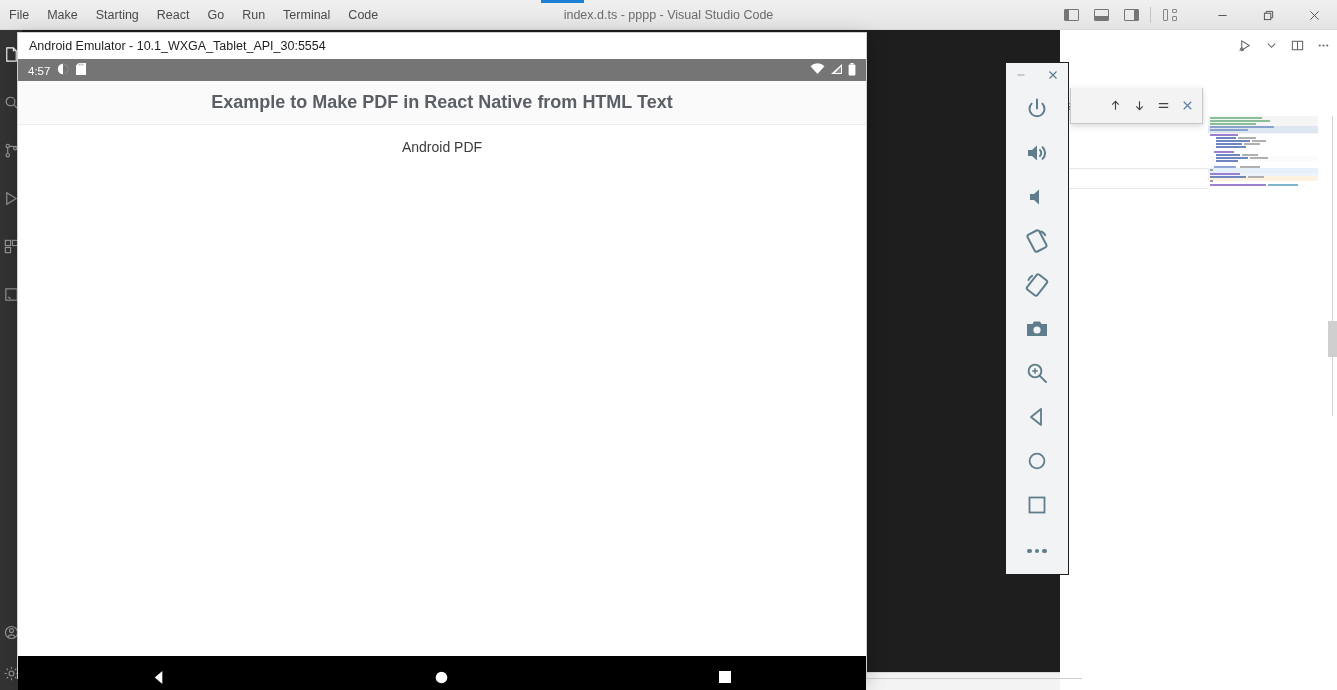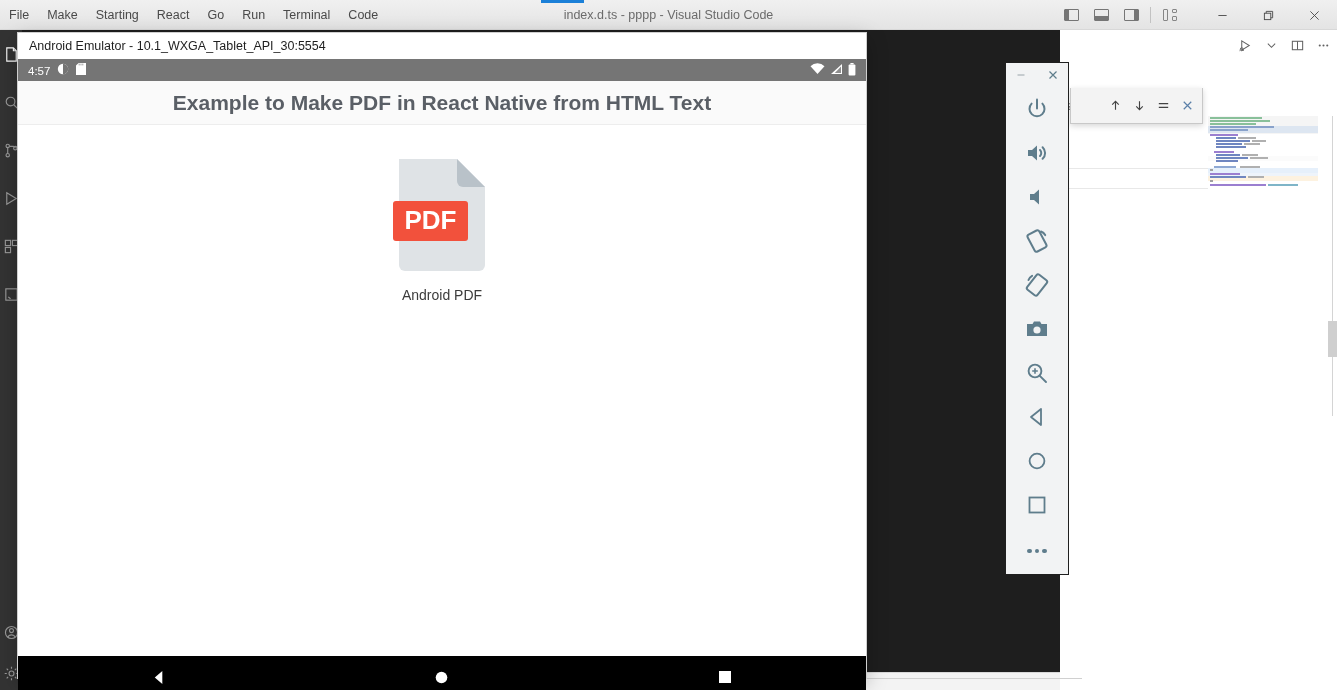--- a/index.html
+++ b/index.html
@@ -138,21 +138,21 @@
 
   .emu-app {
     height: 575px; background: #ffffff; position: relative;
     display: flex; flex-direction: column; align-items: center;
   }
   .app-header {
     width: 100%; height: 44px; background: #fafafa;
     border-bottom: 1px solid #ededed;
     display: flex; align-items: center; justify-content: center;
   }
-  .app-title { font-size: 21px; font-weight: bold; color: #5a5f66; }
+  .app-title { font-size: 18px; font-weight: bold; color: #5a5f66; }
 
   .pdf-icon-wrap { margin-top: 32px; position: relative; width: 102px; height: 116px; }
   .create-label { margin-top: 14px; font-size: 14px; color: #3c3c3c; }
   .path-label { margin-top: 21px; font-size: 14px; color: #3c3c3c; }
 
   .emu-navbar {
     height: 42px; background: #000000;
     display:flex; align-items:center; justify-content:space-around;
   }
   .nav-btn { width: 56px; height: 42px; display:flex; align-items:center; justify-content:center; }
@@ -451,28 +451,20 @@
             </svg>
         </span>
       </div>
     </div>
 
     <div class="emu-app">
       <div class="app-header">
         <span class="app-title">Example to Make PDF in React Native from HTML Text</span>
       </div>
 
-      <div class="pdf-icon-wrap">
-        <svg width="102" height="116" viewBox="0 0 102 116">
-          <path d="M8 2 H66 L94 30 V108 a6 6 0 0 1 -6 6 H14 a6 6 0 0 1 -6 -6 Z" fill="#dfe3e6"></path>
-          <path d="M66 2 L94 30 H72 a6 6 0 0 1 -6 -6 Z" fill="#b9c2c9"></path>
-          <rect x="2" y="44" width="75" height="40" rx="3" fill="#f2513c"></rect>
-          <text x="39.5" y="72" text-anchor="middle" fill="#ffffff" font-family="Liberation Sans, sans-serif" font-size="26" font-weight="bold">PDF</text>
-        </svg>
-      </div>
 
       <div class="create-label">Android PDF</div>
     </div>
 
     <div class="emu-navbar">
       <div class="nav-btn">
         <svg width="17" height="17" viewBox="0 0 18 18">
             <path d="M12 2 L4 9 L12 16 Z" fill="#ffffff"></path>
           </svg>
       </div>

